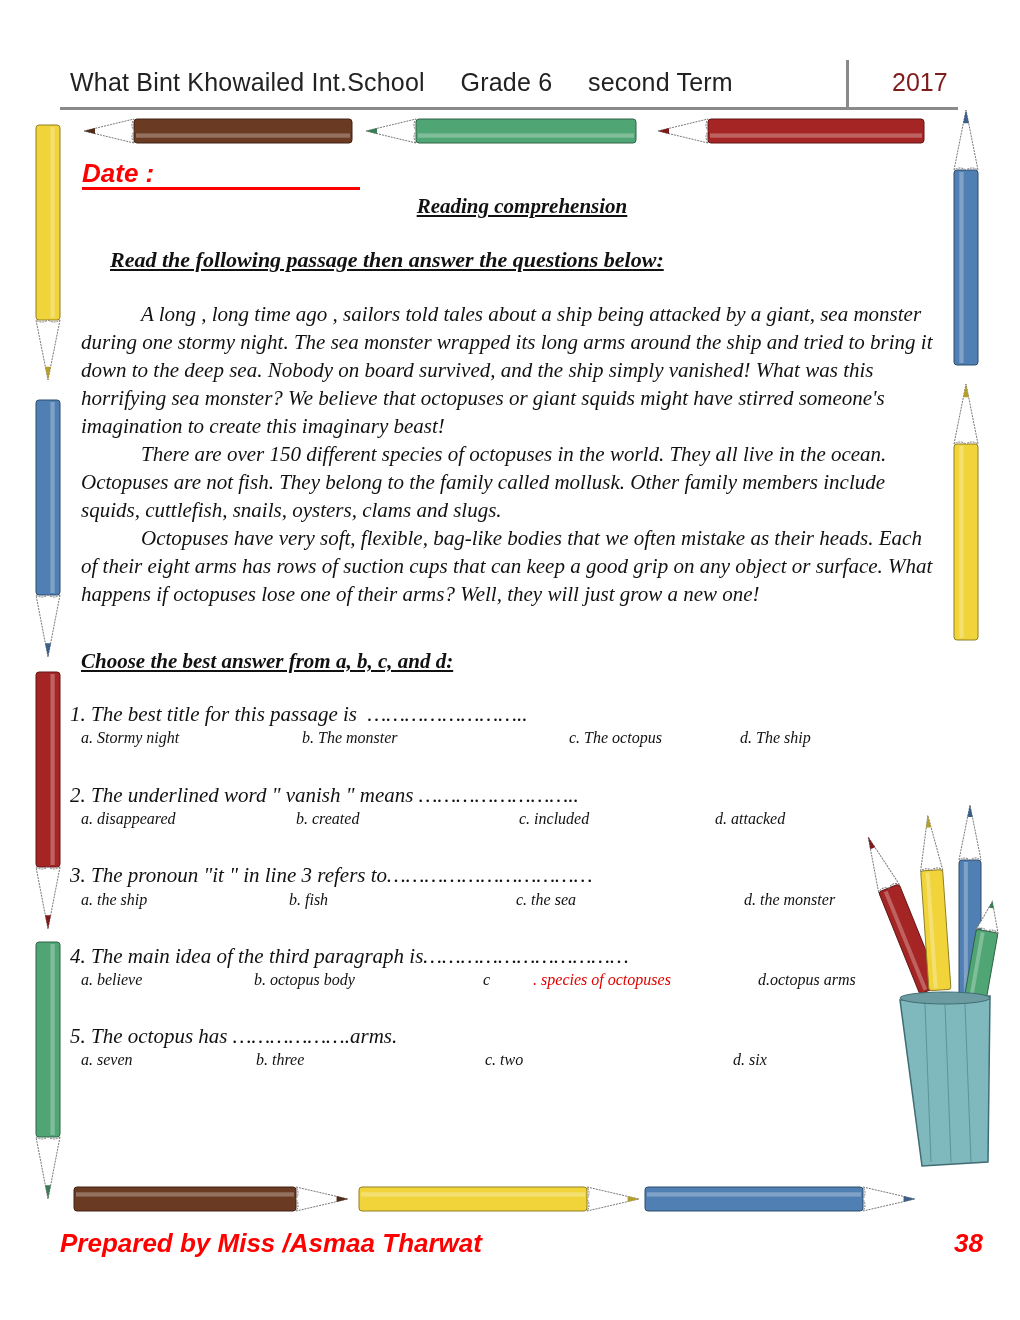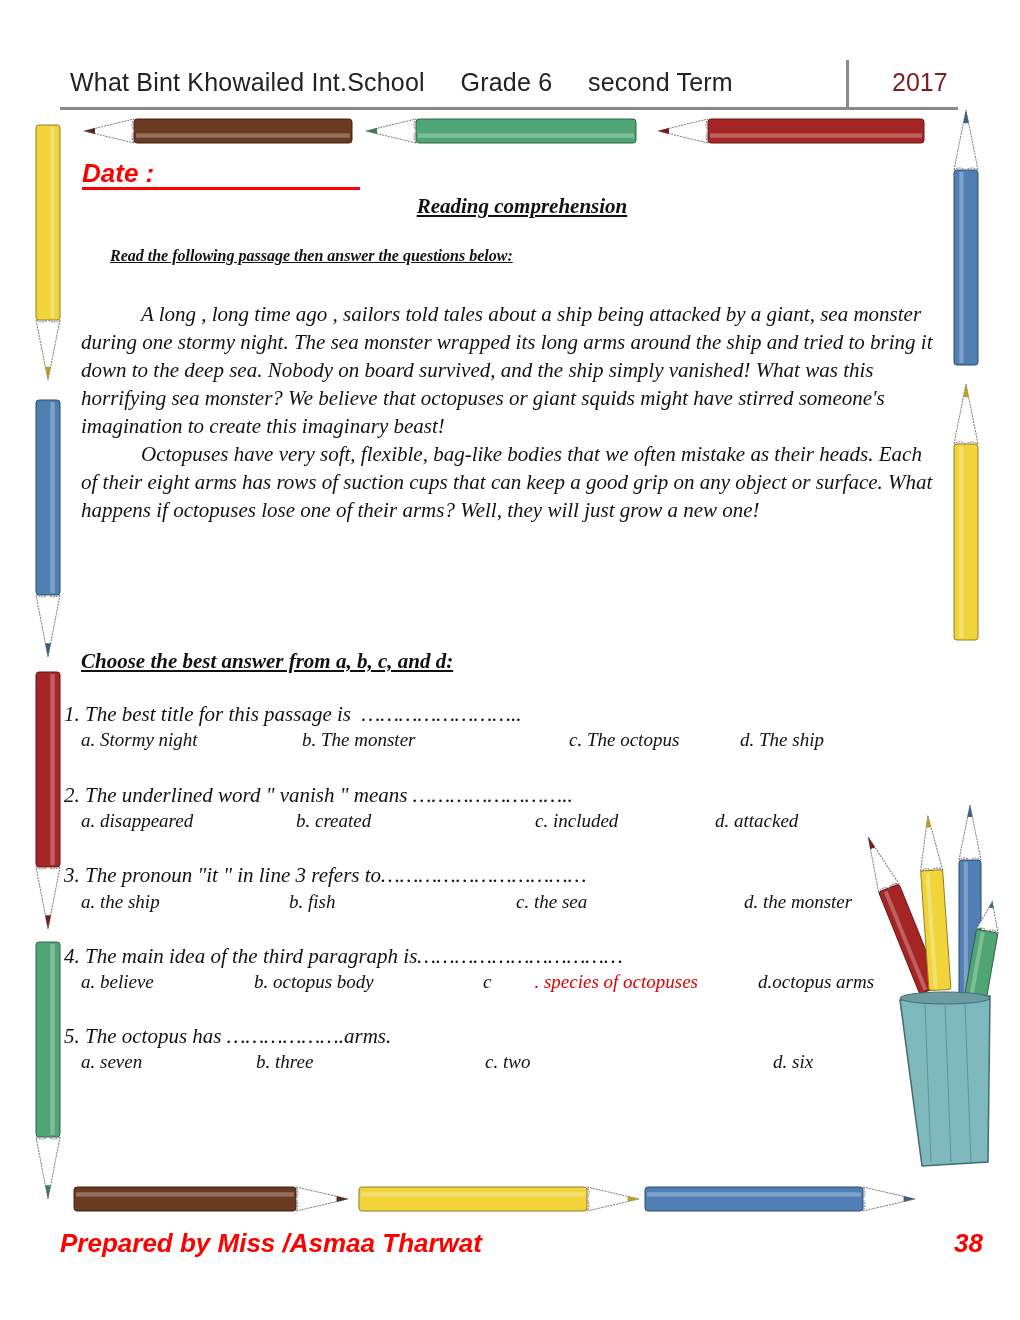--- a/index.html
+++ b/index.html
@@ -7,29 +7,29 @@
   .abs { position:absolute; }
   .header-text { left:70px; top:68px; font-family:"Liberation Sans", sans-serif; font-size:25px; color:#222; letter-spacing:0.2px; white-space:pre; }
   .header-year { left:892px; top:68px; font-family:"Liberation Sans", sans-serif; font-size:25px; color:#7f1d1d; }
   .header-rule { left:60px; top:107px; width:898px; height:3px; background:#8a8a8a; }
   .header-vsep { left:846px; top:60px; width:3px; height:50px; background:#8a8a8a; }
 
   .date-label { left:82px; top:158px; font-family:"Liberation Sans", sans-serif; font-weight:bold; font-style:italic; font-size:26px; color:#ff0000; }
   .date-line { left:82px; top:187px; width:278px; height:3px; background:#ff0000; }
 
   .title { left:0; width:1044px; top:194px; text-align:center; font-weight:bold; font-style:italic; font-size:21px; text-decoration:underline; }
-  .instruction { left:110px; top:247px; font-weight:bold; font-style:italic; font-size:16px; text-decoration:underline; }
+  .instruction { left:110px; top:247px; font-weight:bold; font-style:italic; font-size:22px; text-decoration:underline; }
 
   .passage { left:81px; top:300px; width:860px; font-style:italic; font-size:21px; line-height:28px; }
   .passage p { margin:0; text-indent:60px; }
 
   .q-heading { left:81px; top:649px; font-weight:bold; font-style:italic; font-size:21px; text-decoration:underline; }
 
-  .question { left:64px; font-style:italic; font-size:21px; white-space:pre; }
-  .opt { position:absolute; font-style:italic; font-size:19px; white-space:nowrap; }
+  .question { left:70px; font-style:italic; font-size:21px; white-space:pre; }
+  .opt { position:absolute; font-style:italic; font-size:16px; white-space:nowrap; }
   .red-dot { color:#e00000;margin-left:43px; }
 
   .footer-left { left:60px; top:1228px; font-family:"Liberation Sans", sans-serif; font-weight:bold; font-style:italic; font-size:26px; color:#ff0000; }
   .footer-right { left:930px; top:1228px; font-family:"Liberation Sans", sans-serif; font-weight:bold; font-style:italic; font-size:26px; color:#ff0000;margin-left:24px; }
 
   svg.pencil { position:absolute; overflow:visible; }
 </style>
 </head>
 <body>
 
@@ -143,38 +143,39 @@
   </svg>
 
 <div class="abs date-label">Date :</div>
 <div class="abs date-line"></div>
 
 <div class="abs title">Reading comprehension</div>
 <div class="abs instruction">Read the following passage then answer the questions below:</div>
 
 <div class="abs passage">
   <p>A long , long time ago , sailors told tales about a ship being attacked by a giant, sea monster during one stormy night. The sea monster wrapped its long arms around the ship and tried to bring it down to the deep sea. Nobody on board survived, and the ship simply vanished! What was this horrifying sea monster? We believe that octopuses or giant squids might have stirred someone's imagination to create this imaginary beast!</p>
+  <p>There are over 150 different species of octopuses in the world. They all live in the ocean. Octopuses are not fish. They belong to the family called mollusk. Other family members include squids, cuttlefish, snails, oysters, clams and slugs.</p>
   <p>Octopuses have very soft, flexible, bag-like bodies that we often mistake as their heads. Each of their eight arms has rows of suction cups that can keep a good grip on any object or surface. What happens if octopuses lose one of their arms? Well, they will just grow a new one!</p>
 </div>
 
 <div class="abs q-heading">Choose the best answer from a, b, c, and d:</div>
 
 <div class="abs question" style="top:702px;">1. The best title for this passage is  ……………………..</div>
 <div class="abs" style="left:0;top:729px;width:1020px;height:28px;">
   <span class="opt" style="left:81px;">a. Stormy night</span>
   <span class="opt" style="left:302px;">b. The monster</span>
   <span class="opt" style="left:529px;margin-left:40px;">c. The octopus</span>
   <span class="opt" style="left:740px;">d. The ship</span>
 </div>
 
 <div class="abs question" style="top:783px;">2. The underlined word " vanish " means ……………………..</div>
 <div class="abs" style="left:0;top:810px;width:1020px;height:28px;">
   <span class="opt" style="left:81px;">a. disappeared</span>
   <span class="opt" style="left:296px;">b. created</span>
-  <span class="opt" style="left:519px;margin-left:16px;">c. included</span>
+  <span class="opt" style="left:519px;">c. included</span>
   <span class="opt" style="left:715px;">d. attacked</span>
 </div>
 
 <div class="abs question" style="top:863px;">3. The pronoun "it " in line 3 refers to……………………………</div>
 <div class="abs" style="left:0;top:891px;width:1020px;height:28px;">
   <span class="opt" style="left:81px;">a. the ship</span>
   <span class="opt" style="left:289px;">b. fish</span>
   <span class="opt" style="left:516px;">c. the  sea</span>
   <span class="opt" style="left:744px;">d. the monster</span>
 </div>
@@ -185,17 +186,17 @@
   <span class="opt" style="left:254px;">b. octopus body</span>
   <span class="opt" style="left:483px;"><span>c</span><span class="red-dot">. species of octopuses</span></span>
   <span class="opt" style="left:758px;">d.octopus arms</span>
 </div>
 
 <div class="abs question" style="top:1024px;">5. The octopus has ……………….arms.</div>
 <div class="abs" style="left:0;top:1051px;width:1020px;height:28px;">
   <span class="opt" style="left:81px;">a. seven</span>
   <span class="opt" style="left:256px;">b. three</span>
   <span class="opt" style="left:485px;">c. two</span>
-  <span class="opt" style="left:773px;">d. six</span>
+  <span class="opt" style="left:733px;">d. six</span>
 </div>
 
 <div class="abs footer-left">Prepared by Miss /Asmaa Tharwat</div>
 <div class="abs footer-right">38</div>
 
 </body></html>

